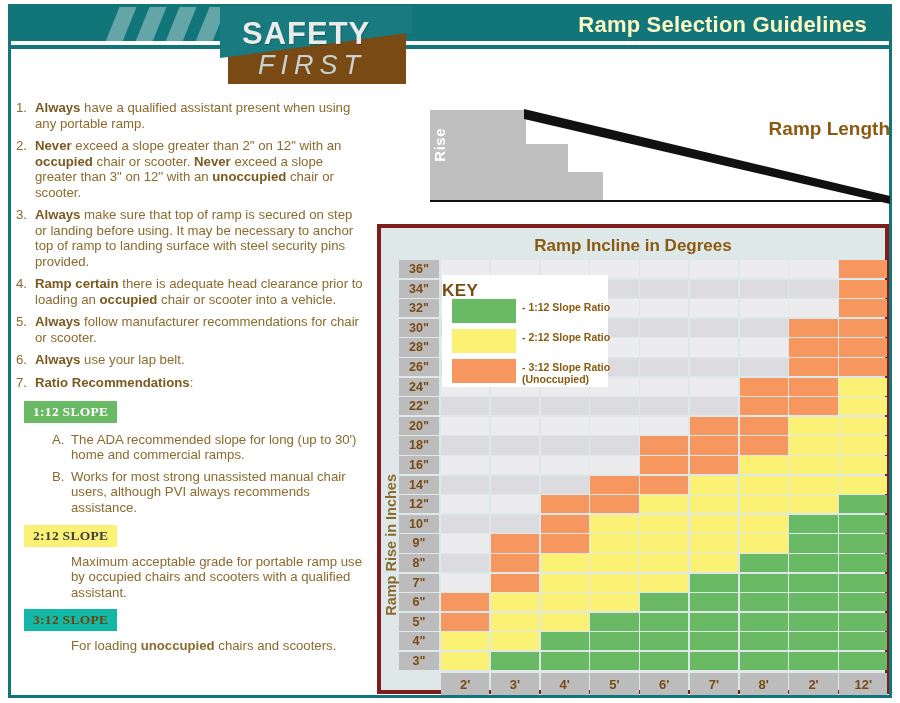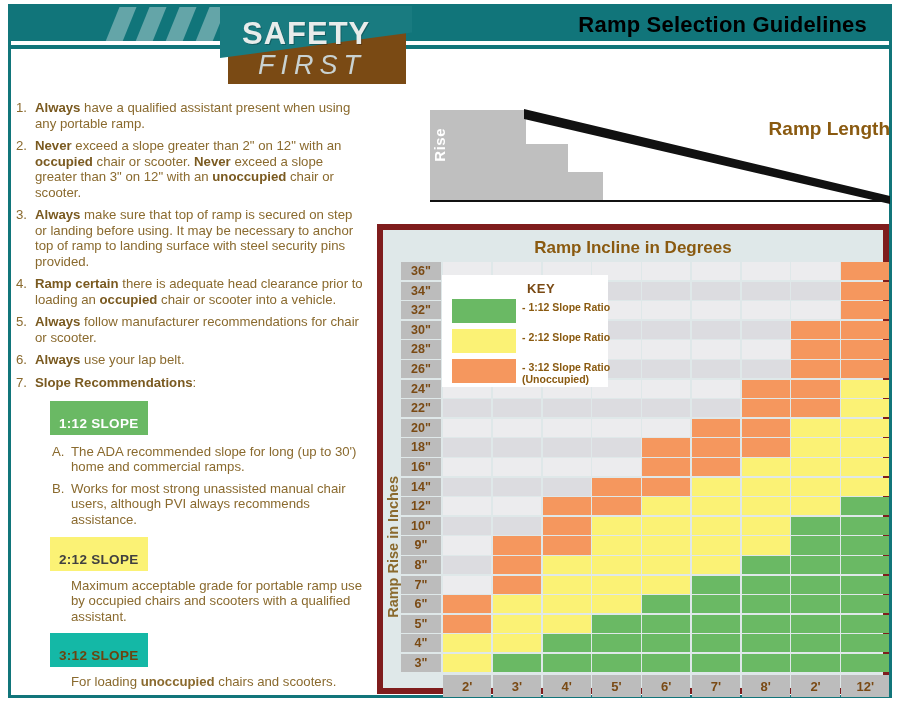--- a/index.html
+++ b/index.html
@@ -28,21 +28,21 @@
     background:#11757a;
     overflow:hidden;
   }
   .stripe{
     position:absolute; top:-8px; width:17px; height:58px;
     background:rgba(255,255,255,0.35);
     transform:skewX(-22deg);
   }
   #header-title{
     position:absolute; right:22px; top:5px;
-    color:#000000;
+    color:#fef9c3;
     font-size:22px;
     font-weight:bold;
     letter-spacing:0.2px;
     white-space:nowrap;
   }
   #header-underline{
     position:absolute; left:11px; top:45px; width:878px; height:4px;
     background:#11757a;
   }
   #header-gap{
@@ -108,26 +108,27 @@
   .sub .lt{
     position:absolute; left:36px; top:0; width:18px;
   }
   .subtext{
     padding-left:55px;
     margin-top:4px;
     margin-bottom:5px;
   }
   .slope-tag{
     display:inline-block;
-    padding:15px 9px 3px 9px;
-    margin:4px 0 3px 34px;
+    padding:3px 9px 3px 9px;
+    margin:4px 0 3px 8px;
     font-weight:bold;
     font-size:13.5px;
     color:#ffffff;
     letter-spacing:0.3px;
+    font-family:Liberation Serif, serif;
   }
   .slope-tag.green{background:#6ab964;color:#ffffff;}
   .slope-tag.yellow{background:#fbf275;color:#404040;}
   .slope-tag.orange{background:#14b8a6;color:#6b4410;}
   
   #ramp-diagram{
     position:absolute; left:390px; top:100px; width:500px; height:112px;
   }
   #ramp-step1{position:absolute;left:40px;top:10px;width:96px;height:90px;background:#bfbfbf;}
   #ramp-step2{position:absolute;left:136px;top:44px;width:42px;height:56px;background:#bfbfbf;}
@@ -144,21 +145,21 @@
   }
   #ramp-length-label{
     position:absolute; right:0; top:18px;
     color:#8a5a10; font-weight:bold; font-size:19px;
     white-space:nowrap;
   }
   
   #chart-panel{
     position:absolute; left:377px; top:224px; width:512px; height:470px;
     background:#dfe8e9;
-    border:6px solid #7f1d1d;
+    border:4px solid #7f1d1d;
     box-sizing:border-box;
   }
   #chart-title{
     position:absolute; left:0; right:0; top:8px;
     text-align:center;
     color:#8a5a10; font-weight:bold; font-size:17px;
   }
   #y-axis-label{
     position:absolute; left:2px; top:246px;
     color:#8a6a2e; font-weight:bold; font-size:14.5px;
@@ -202,22 +203,22 @@
     display:flex;align-items:center;justify-content:center;
   }
   
   #key-box{
     position:absolute; left:442px; top:275px; width:166px; height:112px;
     background:#ffffff;
     z-index:5;
   }
   #key-title{
     position:absolute; left:0; right:0; top:6px;
-    text-align:center;
-    color:#7a4a14; font-weight:bold; font-size:13px; letter-spacing:0.5px;margin-left:32px;
+    text-align:left;
+    color:#7a4a14; font-weight:bold; font-size:17px; letter-spacing:0.5px;
   }
   .key-row{
     position:absolute; left:10px; width:148px; height:24px;
   }
   .key-sw{
     position:absolute; left:0; top:0; width:64px; height:24px;
   }
   .key-txt{
     position:absolute; left:70px; top:3px;
     color:#8a5a10; font-weight:bold; font-size:10.5px;
@@ -251,21 +252,21 @@
   </div>
 
   <div id="left-col">
     <div id="guideline-items">
         <div class="li"><span class="num">1.</span><span><b>Always</b> have a qualified assistant present when using any portable ramp.</span></div>
         <div class="li"><span class="num">2.</span><span><b>Never</b> exceed a slope greater than 2" on 12" with an <b>occupied</b> chair or scooter. <b>Never</b> exceed a slope greater than 3" on 12" with an <b>unoccupied</b> chair or scooter.</span></div>
         <div class="li"><span class="num">3.</span><span><b>Always</b> make sure that top of ramp is secured on step or landing before using. It may be necessary to anchor top of ramp to landing surface with steel security pins provided.</span></div>
         <div class="li"><span class="num">4.</span><span><b>Ramp certain</b> there is adequate head clearance prior to loading an <b>occupied</b> chair or scooter into a vehicle.</span></div>
         <div class="li"><span class="num">5.</span><span><b>Always</b> follow manufacturer recommendations for chair or scooter.</span></div>
         <div class="li"><span class="num">6.</span><span><b>Always</b> use your lap belt.</span></div>
-        <div class="li"><span class="num">7.</span><span><b>Slope Recommendations</b>:</span></div>
+        <div class="li"><span class="num">7.</span><span><b>Ratio Recommendations</b>:</span></div>
       </div>
     <div id="slope-sections"><div class="slope-tag green">1:12 SLOPE</div><div class="sub"><span class="lt">A.</span><span>The ADA recommended slope for long (up to 30') home and commercial ramps.</span></div><div class="sub"><span class="lt">B.</span><span>Works for most strong unassisted manual chair users, although PVI always recommends assistance.</span></div><div class="slope-tag yellow">2:12 SLOPE</div><div class="subtext">Maximum acceptable grade for portable ramp use by occupied chairs and scooters with a qualified assistant.</div><div class="slope-tag orange">3:12 SLOPE</div><div class="subtext">For loading <b>unoccupied</b> chairs and scooters.</div></div>
   </div>
 
   <div id="ramp-diagram">
     <div id="ramp-step1"></div>
     <div id="ramp-step2"></div>
     <div id="ramp-step3"></div>
     <div id="rise-label">Rise</div>
     <svg id="ramp-slope" viewBox="0 0 500 112">

